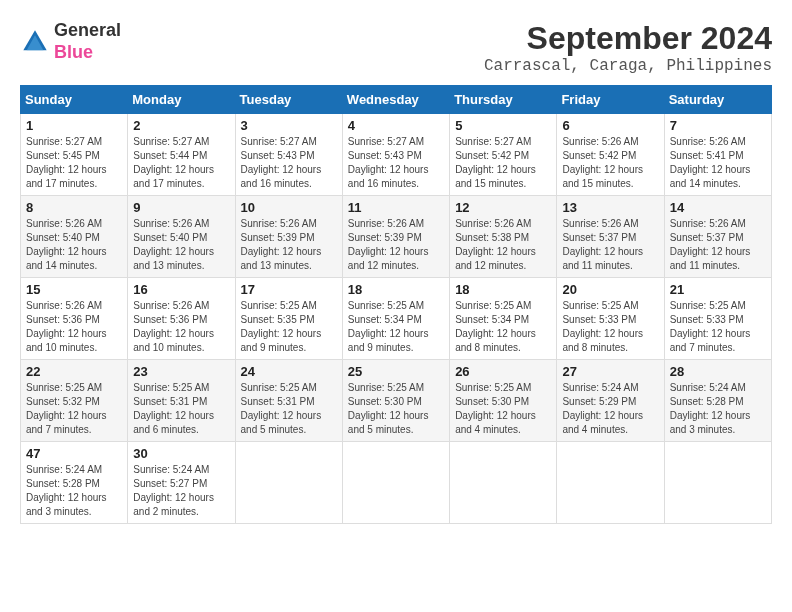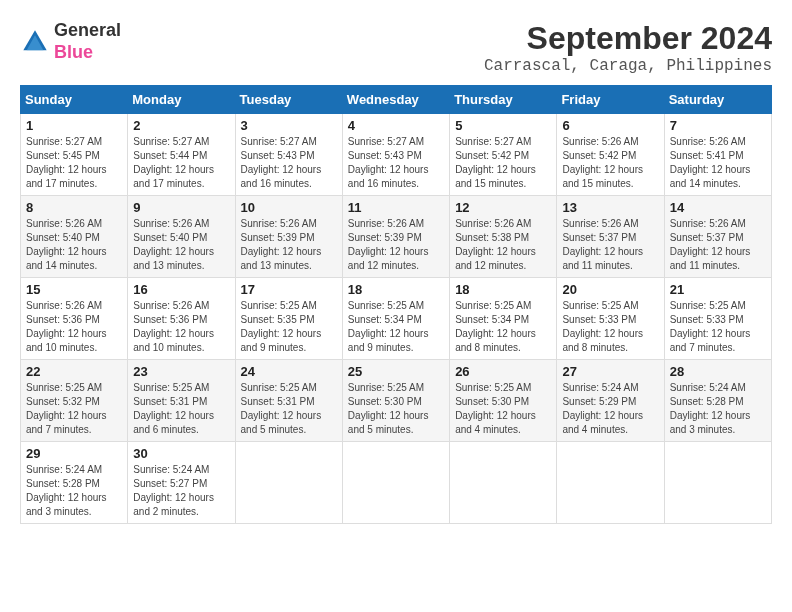--- a/index.html
+++ b/index.html
@@ -237,21 +237,21 @@
           <span class="day-num">27</span>
           <div class="day-detail">Sunrise: 5:24 AM<br>Sunset: 5:29 PM<br>Daylight: 12 hours and 4 minutes.</div>
         </td>
         <td>
           <span class="day-num">28</span>
           <div class="day-detail">Sunrise: 5:24 AM<br>Sunset: 5:28 PM<br>Daylight: 12 hours and 3 minutes.</div>
         </td>
       </tr>
       <tr>
         <td>
-          <span class="day-num">29</span>
+          <span class="day-num">47</span>
           <div class="day-detail">Sunrise: 5:24 AM<br>Sunset: 5:28 PM<br>Daylight: 12 hours and 3 minutes.</div>
         </td>
         <td>
           <span class="day-num">30</span>
           <div class="day-detail">Sunrise: 5:24 AM<br>Sunset: 5:27 PM<br>Daylight: 12 hours and 2 minutes.</div>
         </td>
         <td class="empty-cell"></td>
         <td class="empty-cell"></td>
         <td class="empty-cell"></td>
         <td class="empty-cell"></td>

